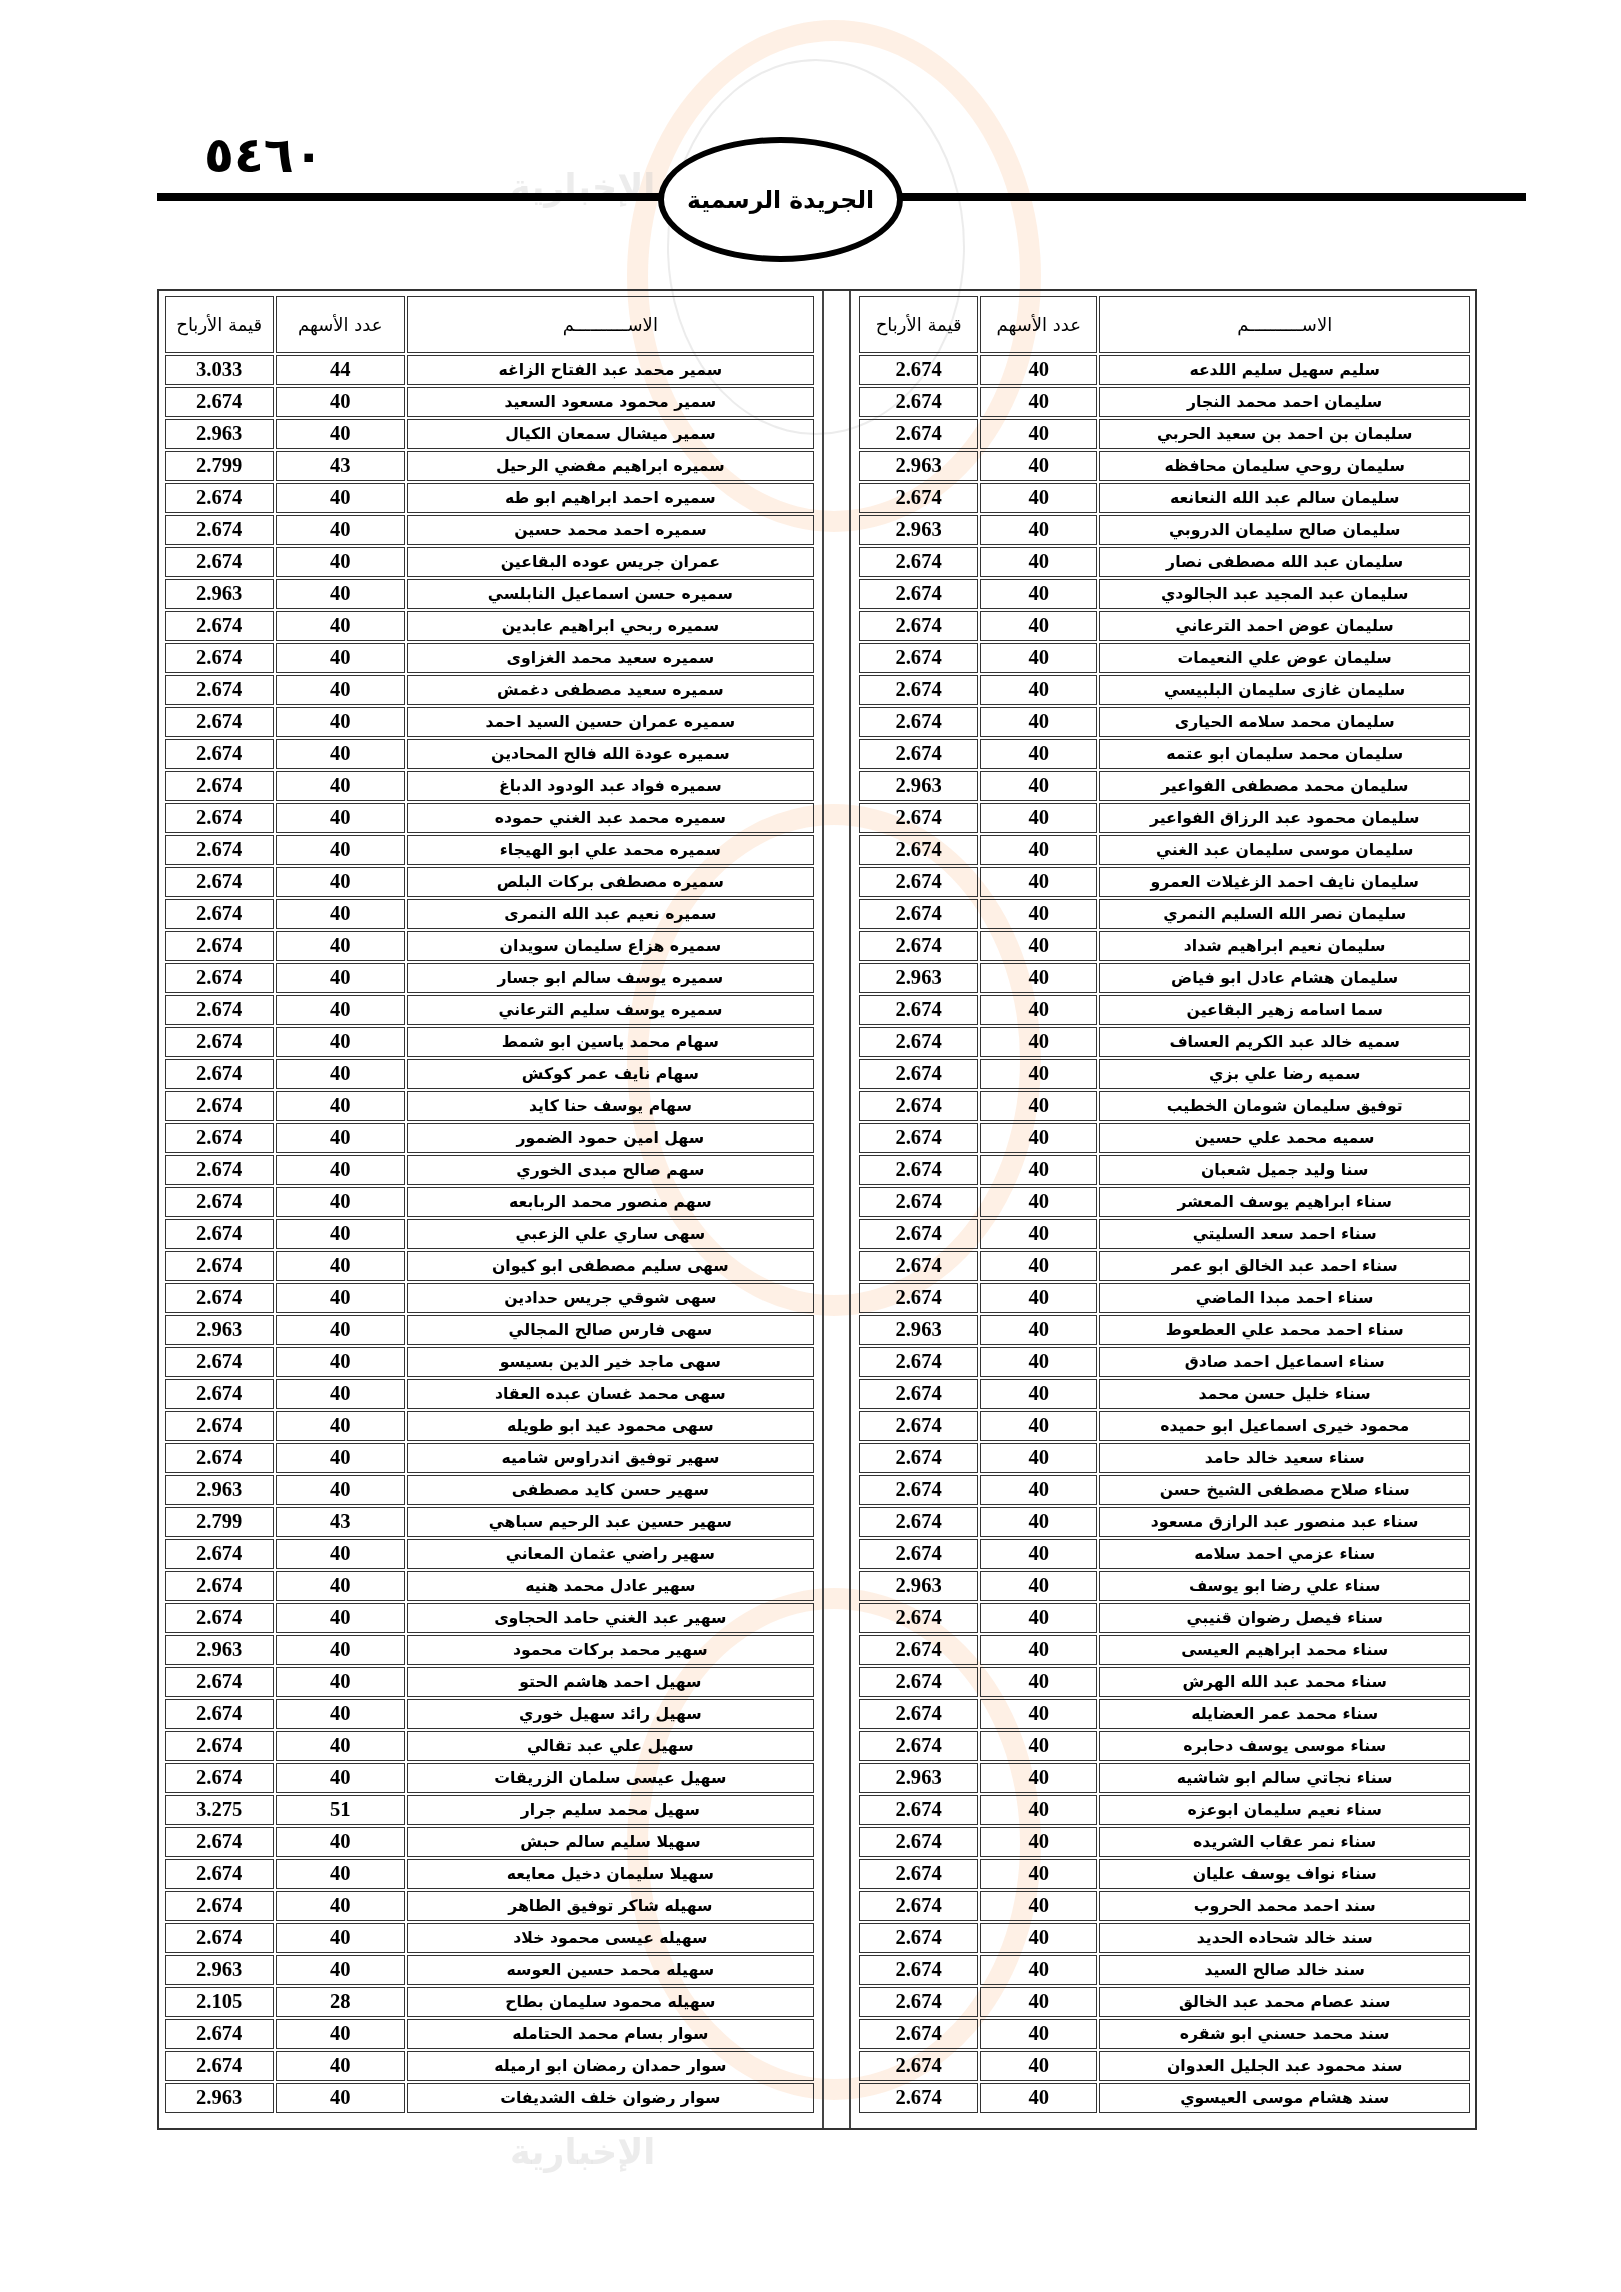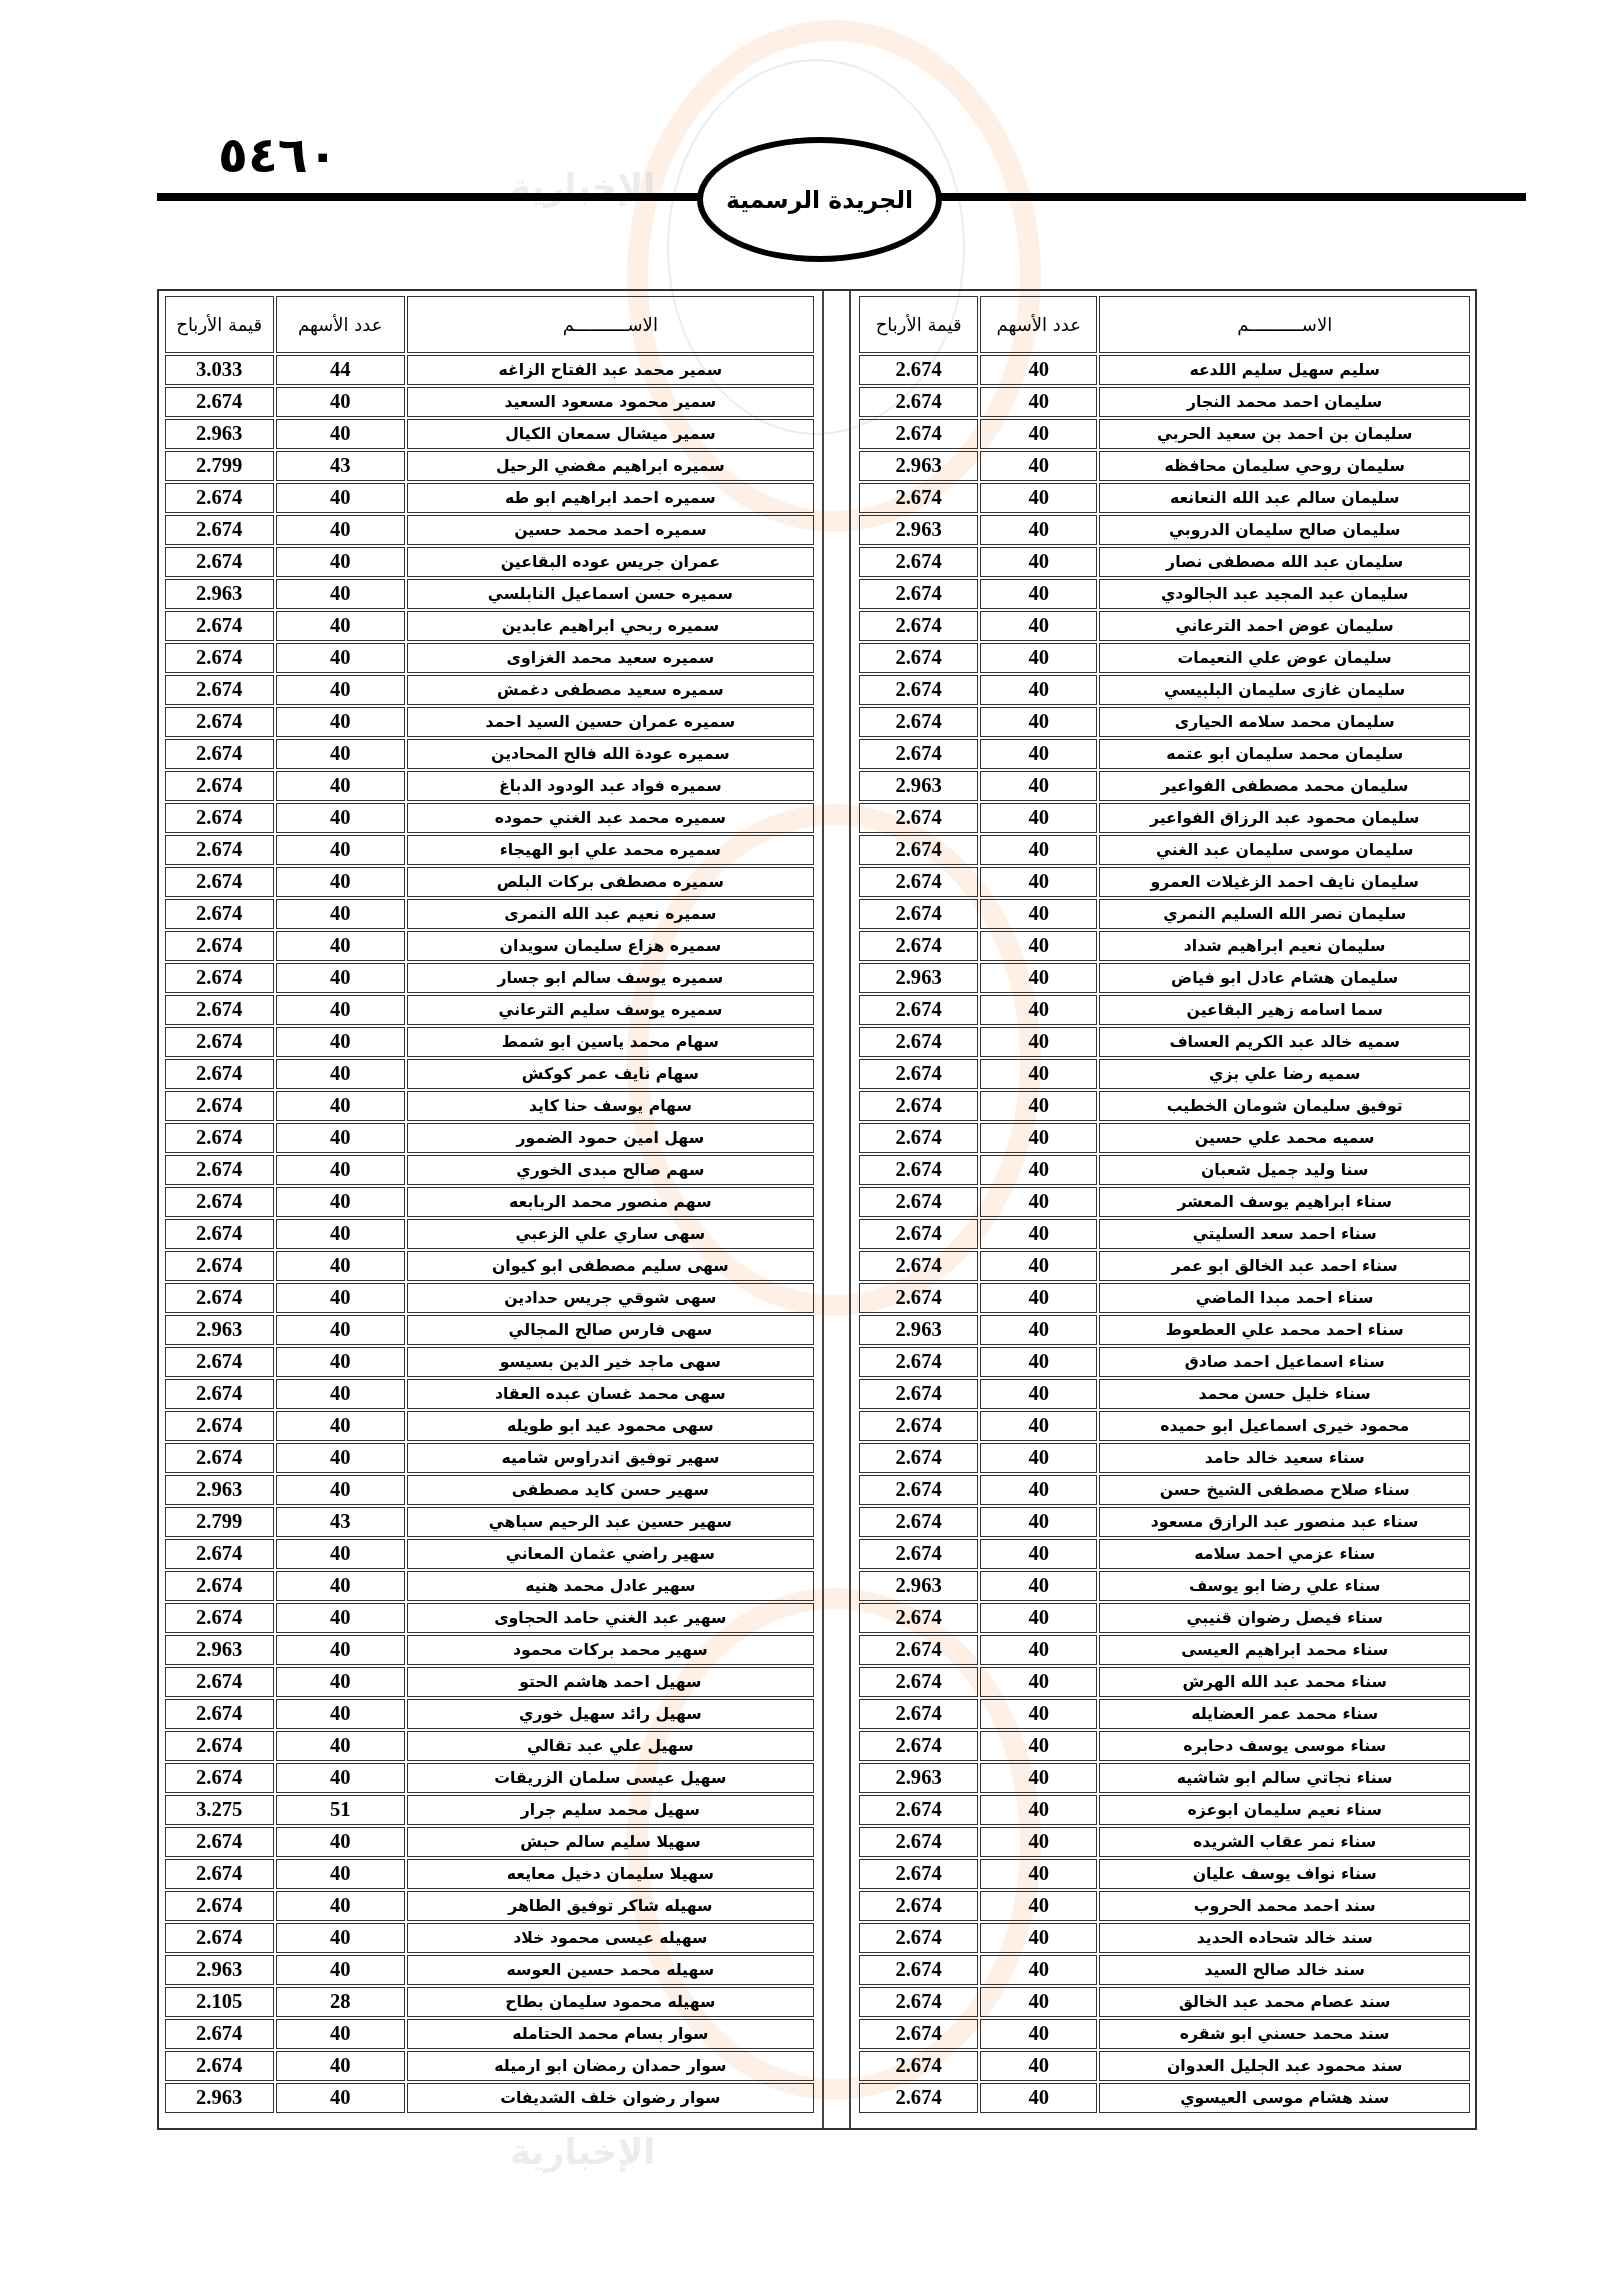--- a/index.html
+++ b/index.html
@@ -4,23 +4,23 @@
 <style>
   html, body { margin: 0; padding: 0; background: #ffffff; }
   body { width: 1621px; height: 2293px; position: relative; overflow: hidden; font-family: "DejaVu Sans", sans-serif; }
 
   
   .wm { position: absolute; pointer-events: none; }
   .wm-ring { border-radius: 50%; border: 21.6px solid rgba(248,170,110,0.18); }
   .wm-clock { border-radius: 50%; border: 2.9px solid rgba(180,180,180,0.25); }
   .wm-text { color: rgba(200,200,200,0.35); font-weight: bold; font-family: "DejaVu Sans", sans-serif; }
 
-  .page-number { position: absolute; left: 218px; top: 127px; font-size: 49px; font-weight: bold; color: #000; font-family: "DejaVu Sans", sans-serif; letter-spacing: 2px; }
+  .page-number { position: absolute; left: 204px; top: 127px; font-size: 49px; font-weight: bold; color: #000; font-family: "DejaVu Sans", sans-serif; letter-spacing: 2px; }
   .header-rule { position: absolute; left: 157px; top: 193px; width: 1369px; height: 7.8px; background: #000; }
-  .header-oval { position: absolute; left: 697px; top: 137px; width: 245px; height: 125px; border: 6.9px solid #000; border-radius: 50%; background: #fff; box-sizing: border-box; display: flex; align-items: center; justify-content: center; }
+  .header-oval { position: absolute; left: 658px; top: 137px; width: 245px; height: 125px; border: 6.9px solid #000; border-radius: 50%; background: #fff; box-sizing: border-box; display: flex; align-items: center; justify-content: center; }
   .header-oval span { font-size: 23.5px; font-weight: bold; direction: rtl; font-family: "DejaVu Sans", sans-serif; }
 
   .tables { position: absolute; left: 157px; top: 289px; width: 1320px; height: 1841px; border: 2.9px double #333; box-sizing: border-box; background: transparent; }
   .col-block { position: absolute; top: 2.9px; }
   .col-left { left: 3.9px; width: 653px; }
   .col-right { left: 698px; width: 615px; }
   .divider { position: absolute; left: 663px; top: 0; width: 29px; height: 100%; border-left: 2px solid #444; border-right: 2px solid #444; box-sizing: border-box; }
 
   table { border-collapse: separate; border-spacing: 2px; width: 100%; direction: rtl; }
   td, th { border: 1.5px solid #333; background: transparent; text-align: center; padding: 0; }

